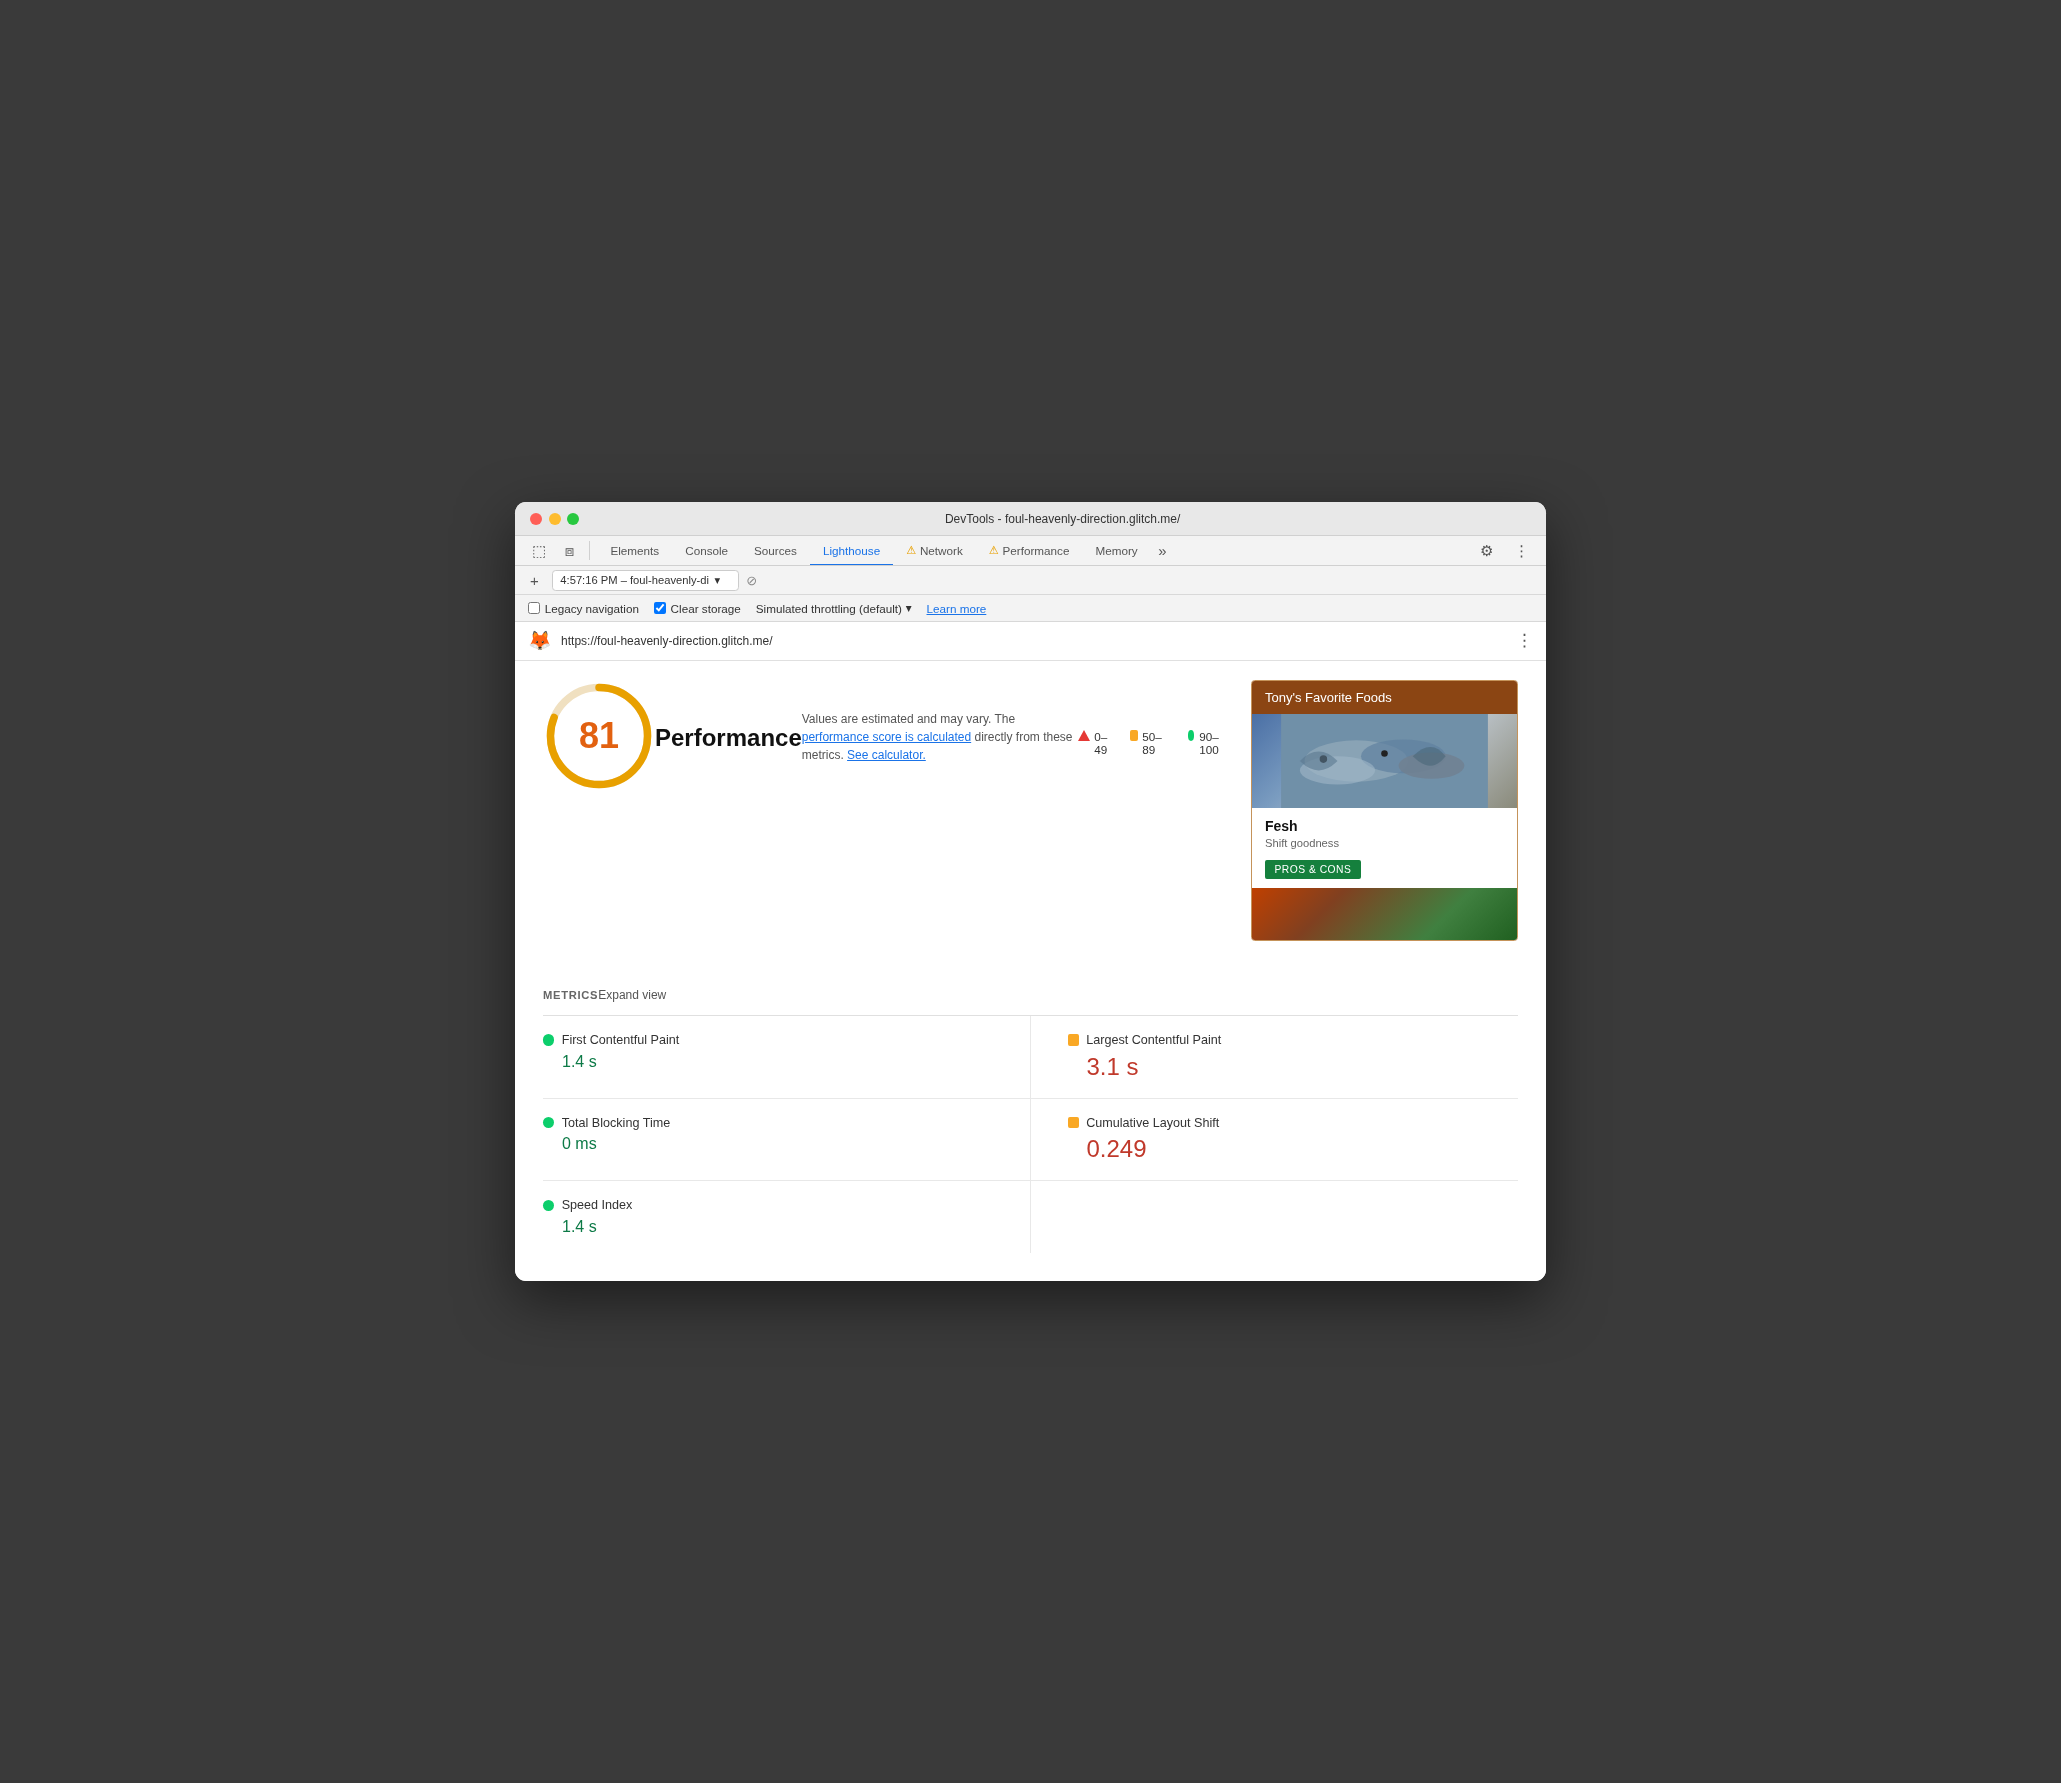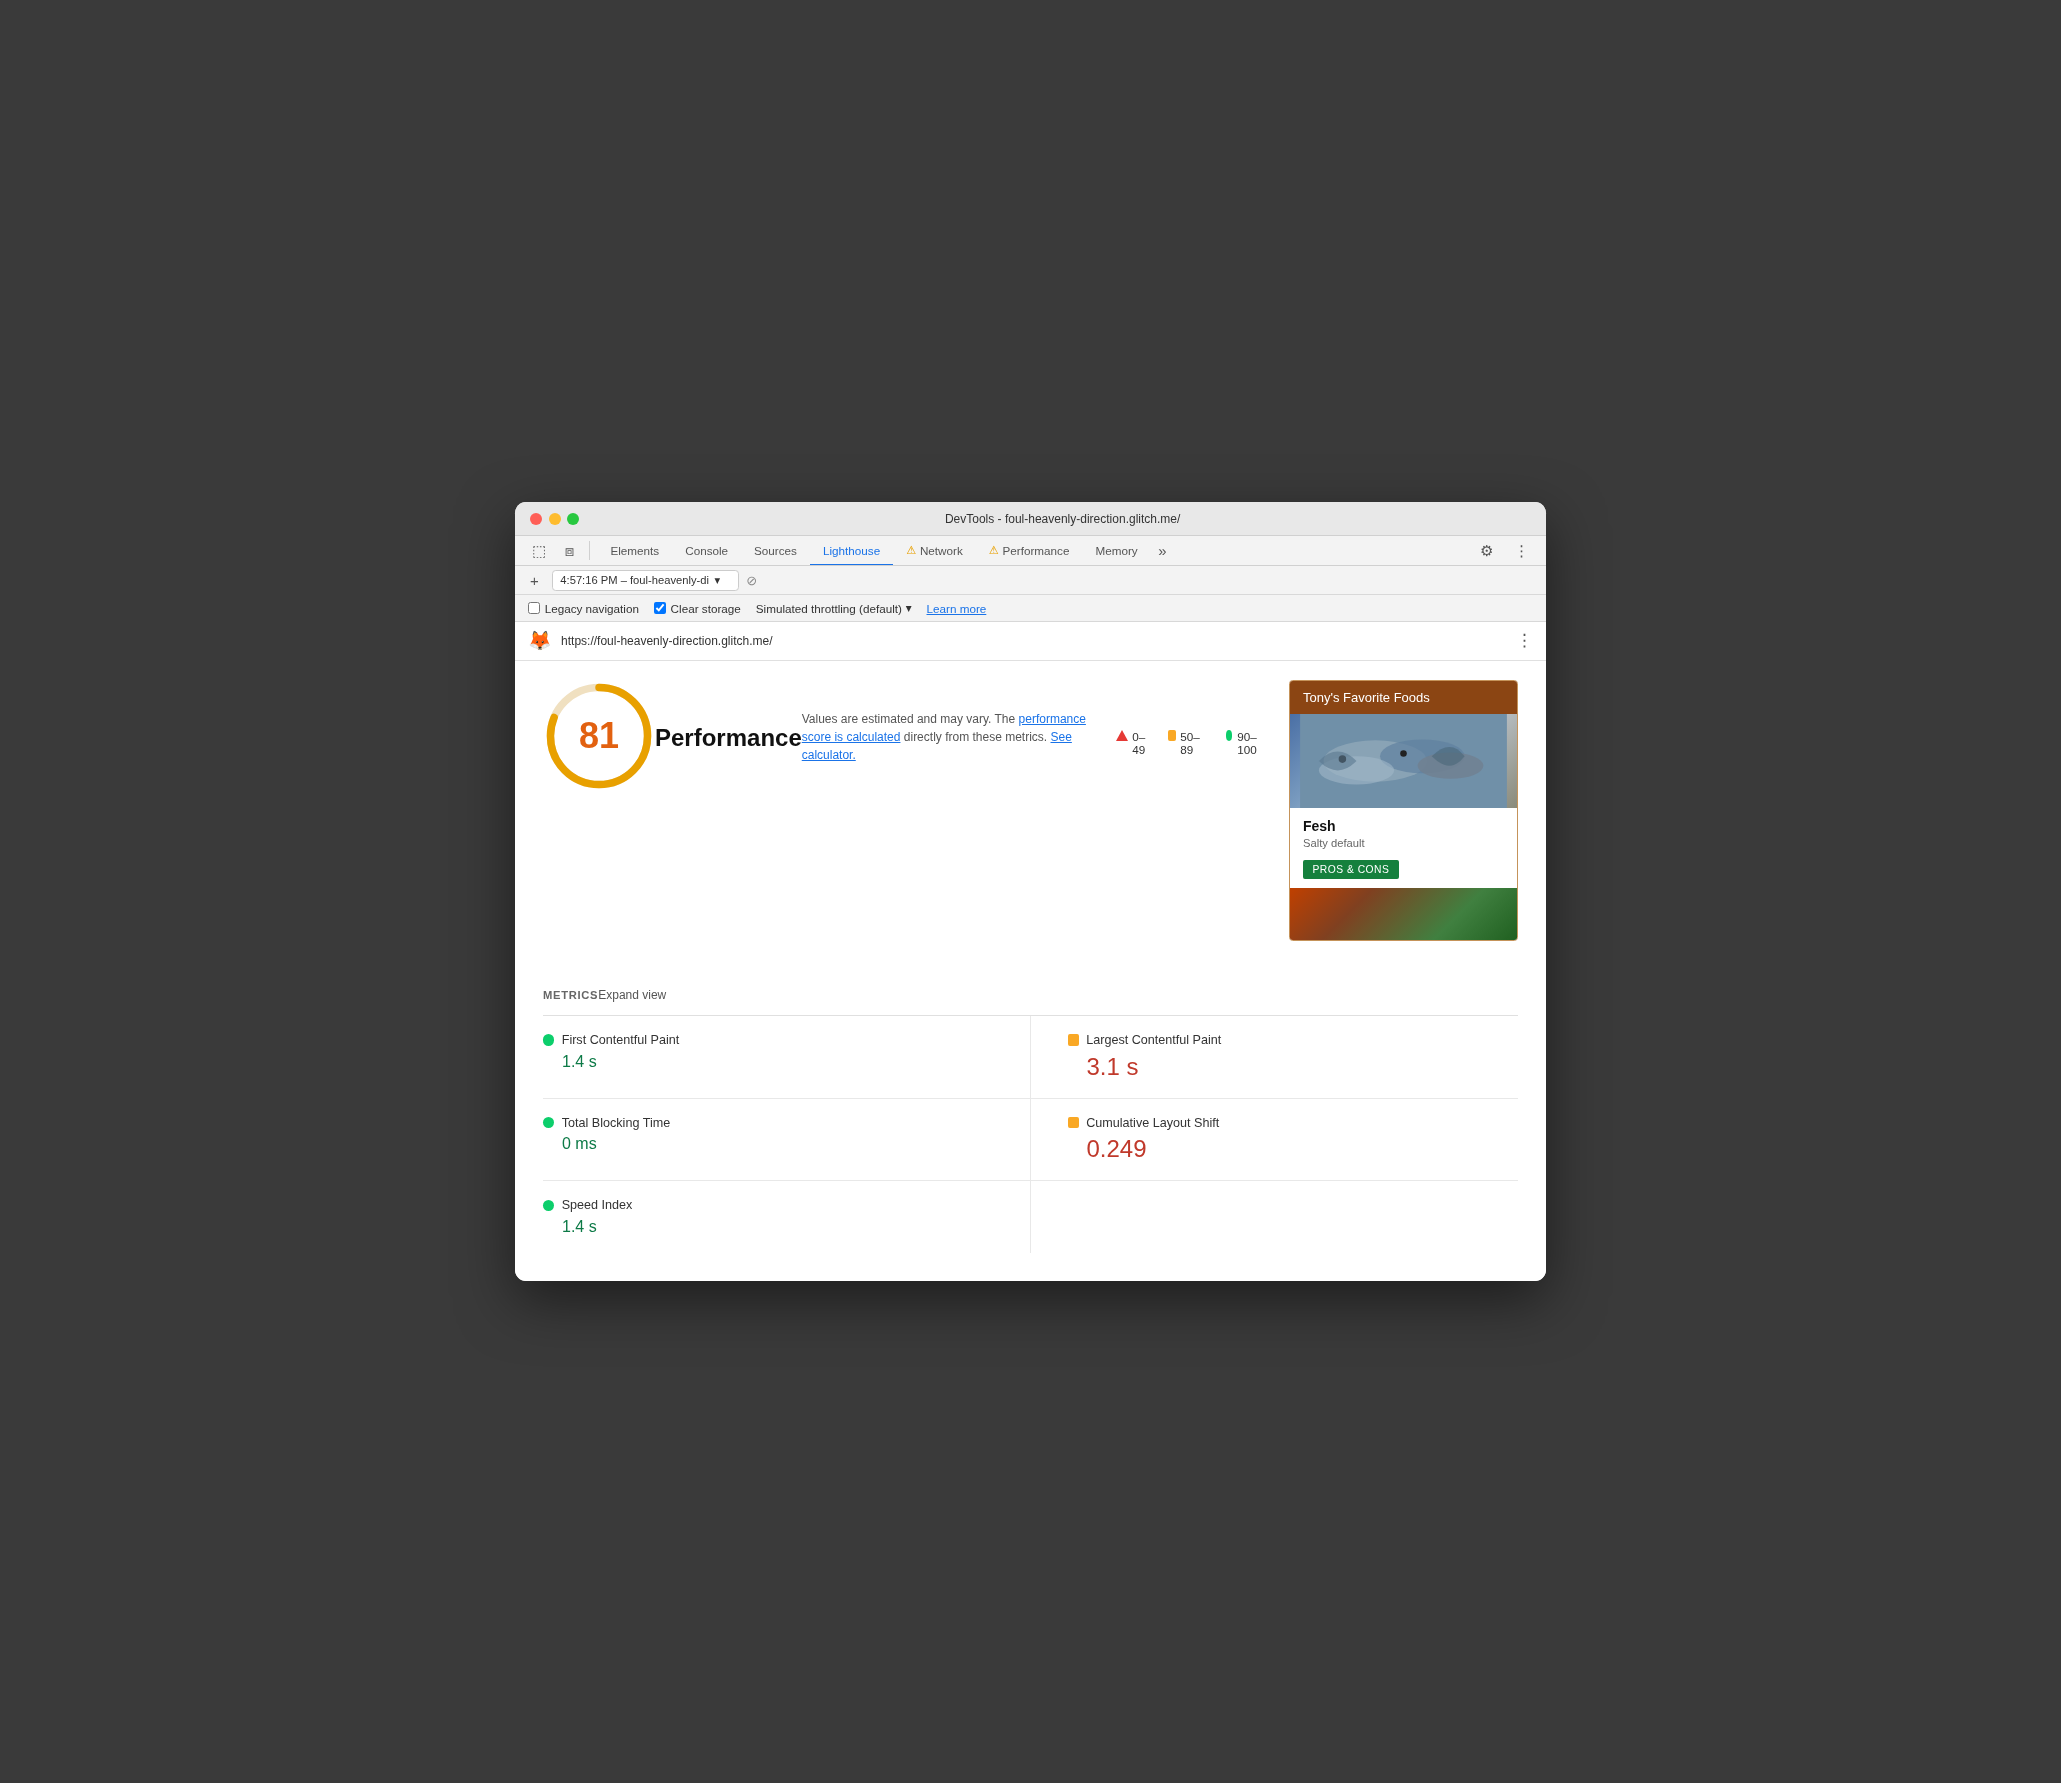--- a/index.html
+++ b/index.html
@@ -269,21 +269,21 @@
       border-radius: 1.9px;
     }
     .legend-circle {
       width: 11.2px;
       height: 11.2px;
       background: #0cce6b;
       border-radius: 50%;
     }
     
     .right-panel {
-      width: 229px;
+      width: 267px;
       flex-shrink: 0;
     }
     .preview-card {
       border: 0.9px solid #c5935a;
       border-radius: 3.7px;
       overflow: hidden;
       background: #fff;
     }
     .preview-header {
       background: #8B4513;
@@ -542,21 +542,21 @@
 
             <circle cx="45" cy="48" r="4" fill="#222"></circle>
             <circle cx="110" cy="42" r="3.5" fill="#222"></circle>
 
             <path d="M20 50 Q40 30 60 50 Q40 70 20 50" fill="#5a7890" opacity="0.6"></path>
             <path d="M140 45 Q160 25 175 45 Q160 65 140 45" fill="#4a6878" opacity="0.6"></path>
           </svg>
         </div>
         <div class="preview-body">
           <div class="preview-food-name">Fesh</div>
-          <div class="preview-food-desc">Salty default</div>
+          <div class="preview-food-desc">Shift goodness</div>
           <button class="pros-cons-btn">PROS &amp; CONS</button>
         </div>
         <div class="preview-footer"></div>
       </div>
     </div>
   </div>
 
   <div class="metrics-section">
     <div class="metrics-header">
       <span class="metrics-label">METRICS</span>

